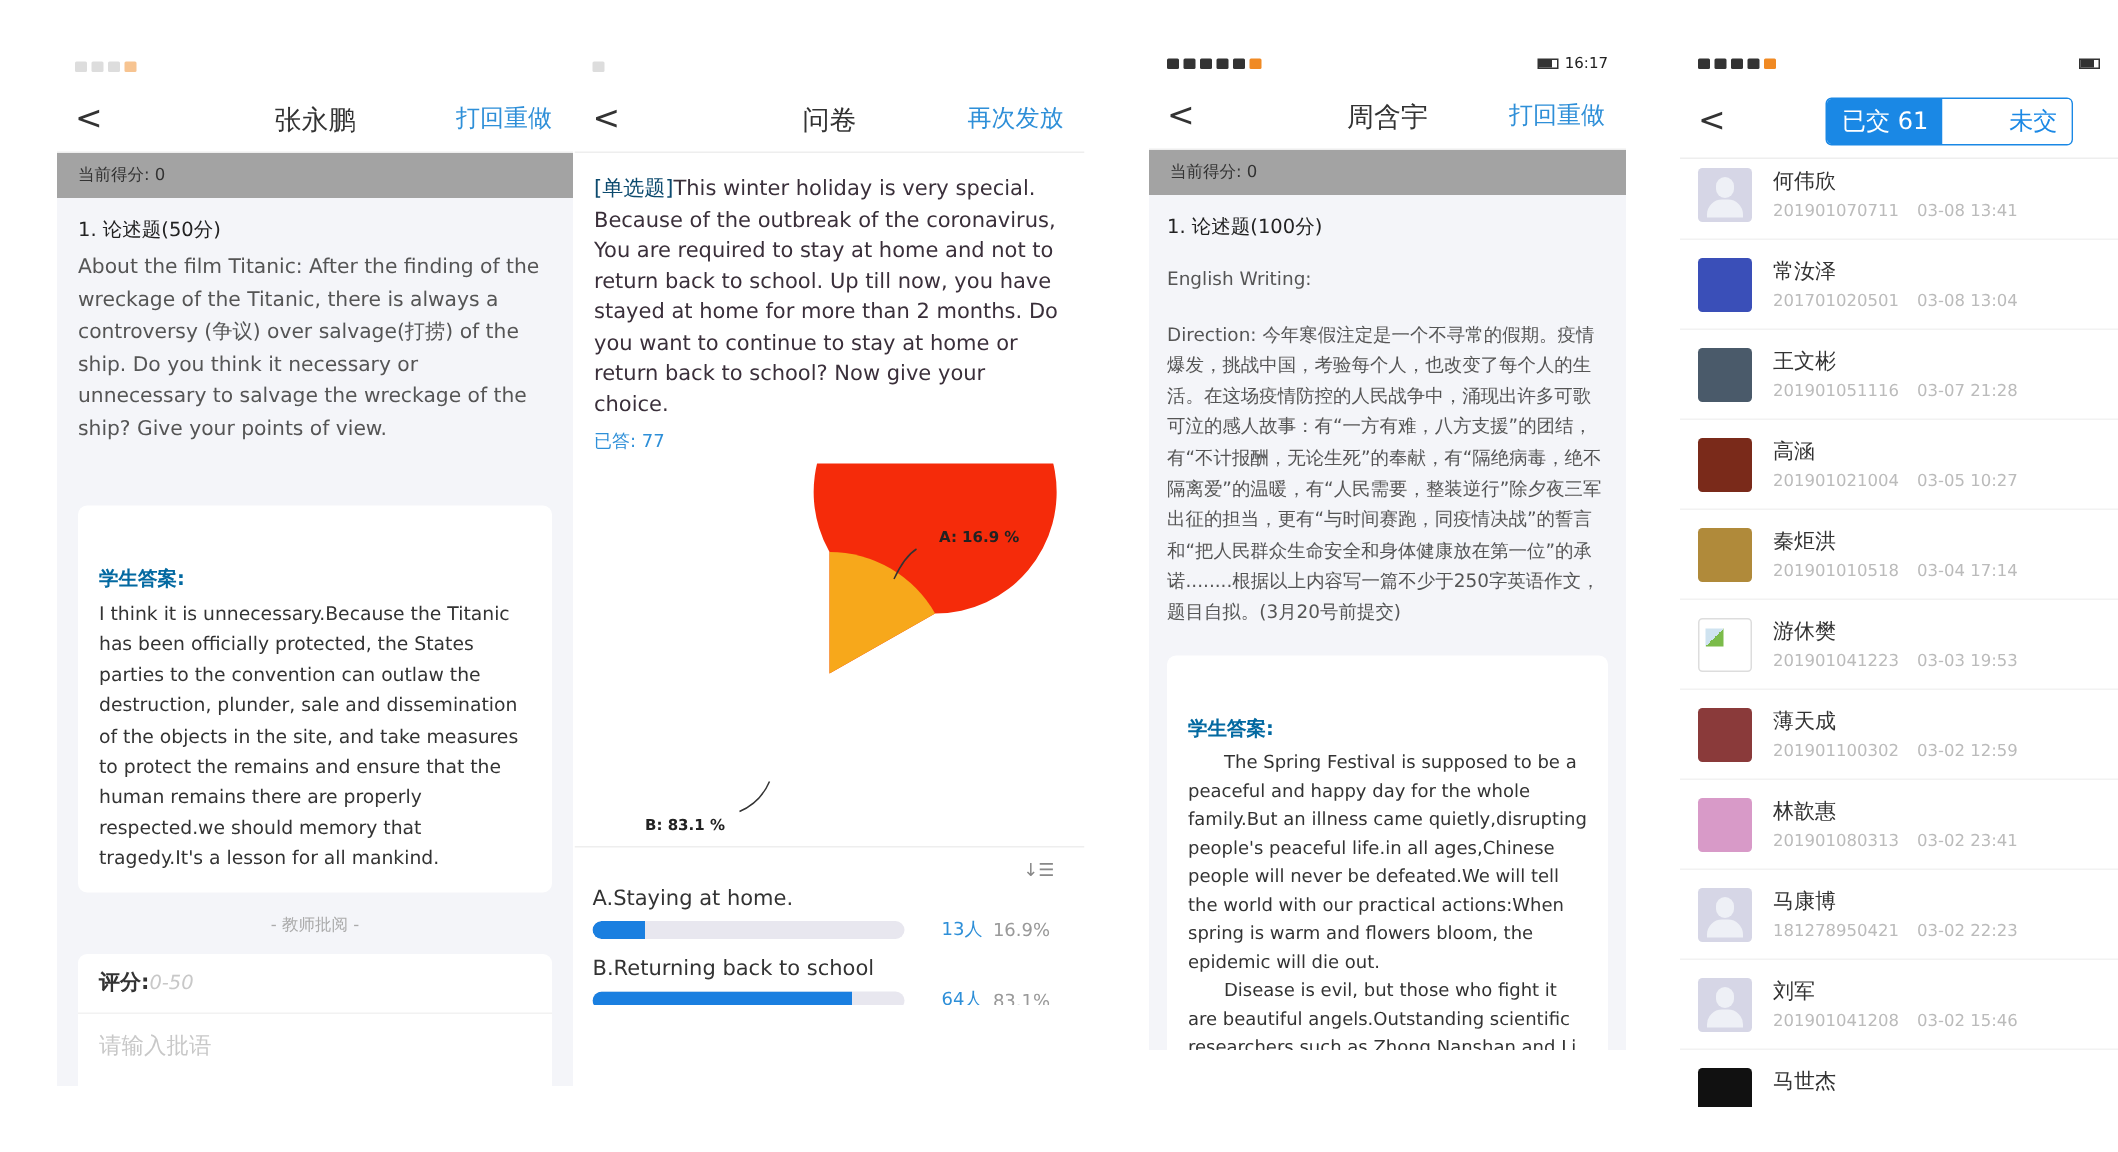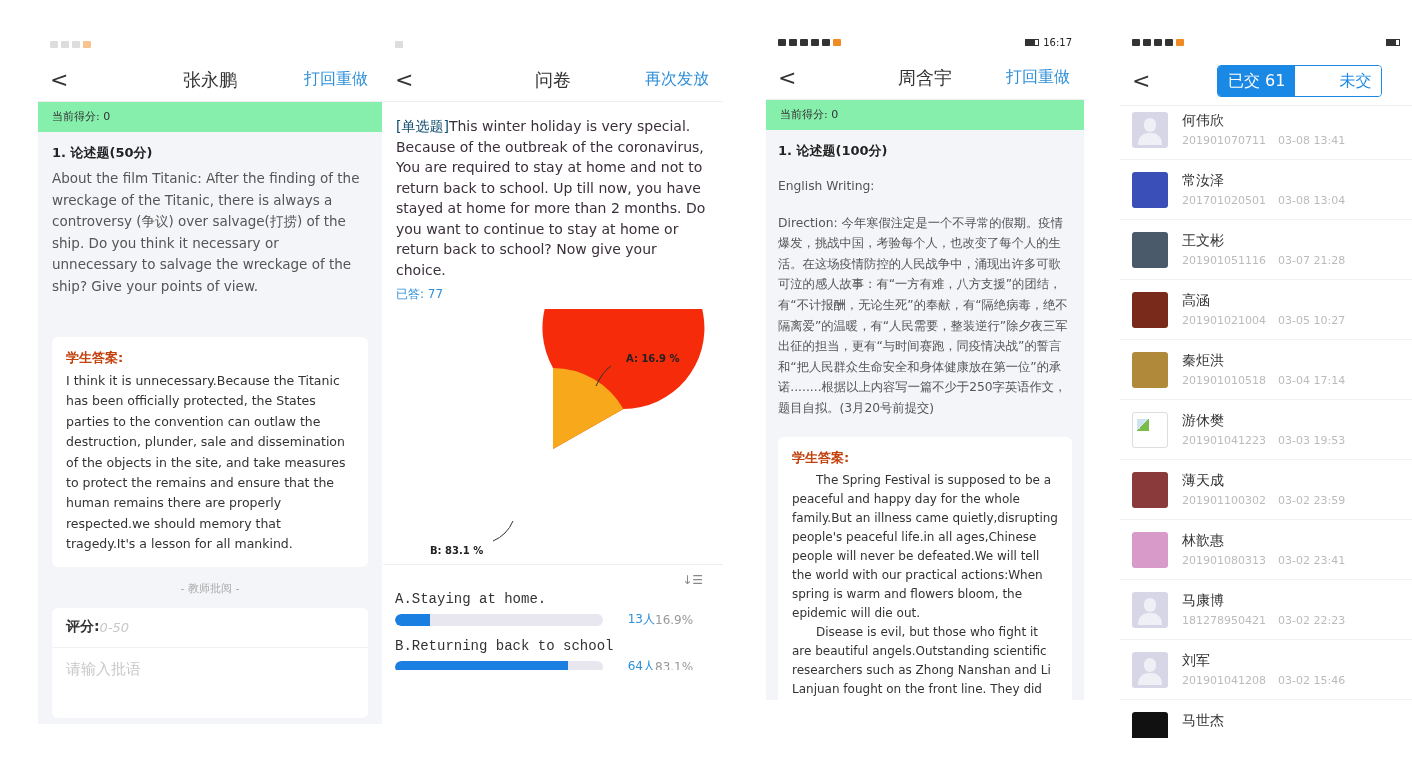--- a/index.html
+++ b/index.html
@@ -18,28 +18,28 @@
   .sb-ico.orange { background: #f08a24; }
   .sb-ico.faint { background: #ddd; }
   .battery { display: inline-flex; align-items: center; gap: 4px; }
   .battery .cell { width: 14px; height: 7px; border: 1px solid #333; background: linear-gradient(90deg,#333 75%,#fff 75%); }
 
   .navbar { height: 44px; background: #fff; display: flex; align-items: center; position: relative; border-bottom: 1px solid #eee; }
   .nav-back { position: absolute; left: 12px; font-size: 22px; color: #333; line-height: 44px; cursor: pointer; font-family: "DejaVu Sans", sans-serif; }
   .nav-title { position: absolute; left: 0; right: 0; text-align: center; font-size: 18px; color: #333; pointer-events: none; }
   .nav-action { position: absolute; right: 14px; font-size: 16px; color: #2e8fd8; cursor: pointer; }
 
-  .score-bar { height: 30px; background: #86efac; font-size: 11px; padding-left: 14px; line-height: 30px; color: #333; }
+  .score-bar { height: 30px; background: #a3a3a3; font-size: 11px; padding-left: 14px; line-height: 30px; color: #333; }
 
   .q-block { padding: 12px 14px 8px 14px; }
-  .q-head { font-size: 13px; font-weight: bold; color: #222; margin-bottom: 6px; }
+  .q-head { font-size: 13px; font-weight: normal; color: #222; margin-bottom: 6px; }
   .q-text { font-size: 13.5px; line-height: 21.5px; color: #555; }
 
   .card { background: #fff; border-radius: 6px; margin: 0 14px; padding: 12px 14px; }
-  .card-label { font-size: 13px; color: #c2410c; margin-bottom: 4px; font-weight: bold; }
+  .card-label { font-size: 13px; color: #0369a1; margin-bottom: 4px; font-weight: bold; margin-top: 28px; }
   .card-text { font-size: 12.5px; line-height: 20.4px; color: #333; }
 
   .divider-label { text-align: center; font-size: 11px; color: #aaa; margin: 14px 0 12px 0; }
 
   .score-card { background: #fff; border-radius: 6px; margin: 0 14px; }
   .score-row { height: 40px; display: flex; align-items: center; padding: 0 14px; border-bottom: 1px solid #f2f2f2; font-size: 14px; }
   .score-row .lbl { font-weight: bold; color: #333; }
   .score-row input { border: none; outline: none; font-size: 13px; color: #7f1d1d; width: 120px; font-family: "DejaVu Sans", sans-serif; background: transparent; font-style: italic; }
   .score-row input::placeholder { color: #c8c8c8; }
   .comment-area { padding: 12px 14px; height: 70px; }
@@ -49,26 +49,26 @@
   
   .p2 .q-body { padding: 14px 14px 0 13px; font-size: 14px; line-height: 20.5px; color: #3a2f3a; }
   .p2 .q-type { color: #0c4a6e; }
   .answered { font-size: 12px; color: #2e8fd8; padding: 6px 13px; }
   .pie-wrap { position: relative; height: 255px; }
   .pie-wrap svg { position: absolute; left: 0; top: 0; }
   .pie-label { position: absolute; font-size: 10px; font-weight: bold; color: #222; }
   .sep { height: 1px; background: #eee; margin-top: 0; }
   .sort-icon { text-align: right; padding: 8px 20px 0 0; font-size: 12px; color: #888; height: 26px; cursor: pointer; }
   .opt { padding: 0 12px; margin-bottom: 10px; }
-  .opt-label { font-size: 14px; color: #333; margin-bottom: 4px; font-family: Liberation Mono, monospace; }
+  .opt-label { font-size: 14px; color: #333; margin-bottom: 4px; }
   .opt-row { display: flex; align-items: center; }
   .opt-track { width: 208px; height: 12px; border-radius: 6px; background: #e8e7ef; overflow: hidden; }
   .opt-fill { height: 100%; background: #1a7fe0; border-radius: 6px 0 0 6px; }
   .opt-count { width: 52px; text-align: right; font-size: 12px; color: #2e8fd8; }
-  .opt-pct { width: 52px; text-align: left; font-size: 12px; color: #999; }
+  .opt-pct { width: 52px; text-align: center; font-size: 12px; color: #999; }
 
   
   .p3 .q-text { color: #555; font-size: 12.3px; line-height: 20.6px; margin-top: 16px; }
   .p3 .card { margin: 14px 12px 0 12px; }
   .p3 .card-text { font-size: 12px; line-height: 19px; }
   .indent { text-indent: 2em; }
   .center { text-align: center; }
 
   
   .seg { position: absolute; left: 97px; top: 9px; display: flex; border: 1px solid #1a88e5; border-radius: 4px; overflow: hidden; height: 32px; }
@@ -269,21 +269,21 @@
         <div class="avatar broken"></div>
         <div class="li-text">
           <span class="li-name">游休樊</span>
           <div class="li-meta"><span>201901041223</span><span>03-03 19:53</span></div>
         </div>
       </div>
       <div class="list-item">
         <div class="avatar" style="background: rgb(138, 58, 58);"></div>
         <div class="li-text">
           <span class="li-name">薄天成</span>
-          <div class="li-meta"><span>201901100302</span><span>03-02 23:59</span></div>
+          <div class="li-meta"><span>201901100302</span><span>03-02 12:59</span></div>
         </div>
       </div>
       <div class="list-item">
         <div class="avatar" style="background: rgb(216, 154, 200);"></div>
         <div class="li-text">
           <span class="li-name">林歆惠</span>
           <div class="li-meta"><span>201901080313</span><span>03-02 23:41</span></div>
         </div>
       </div>
       <div class="list-item">

